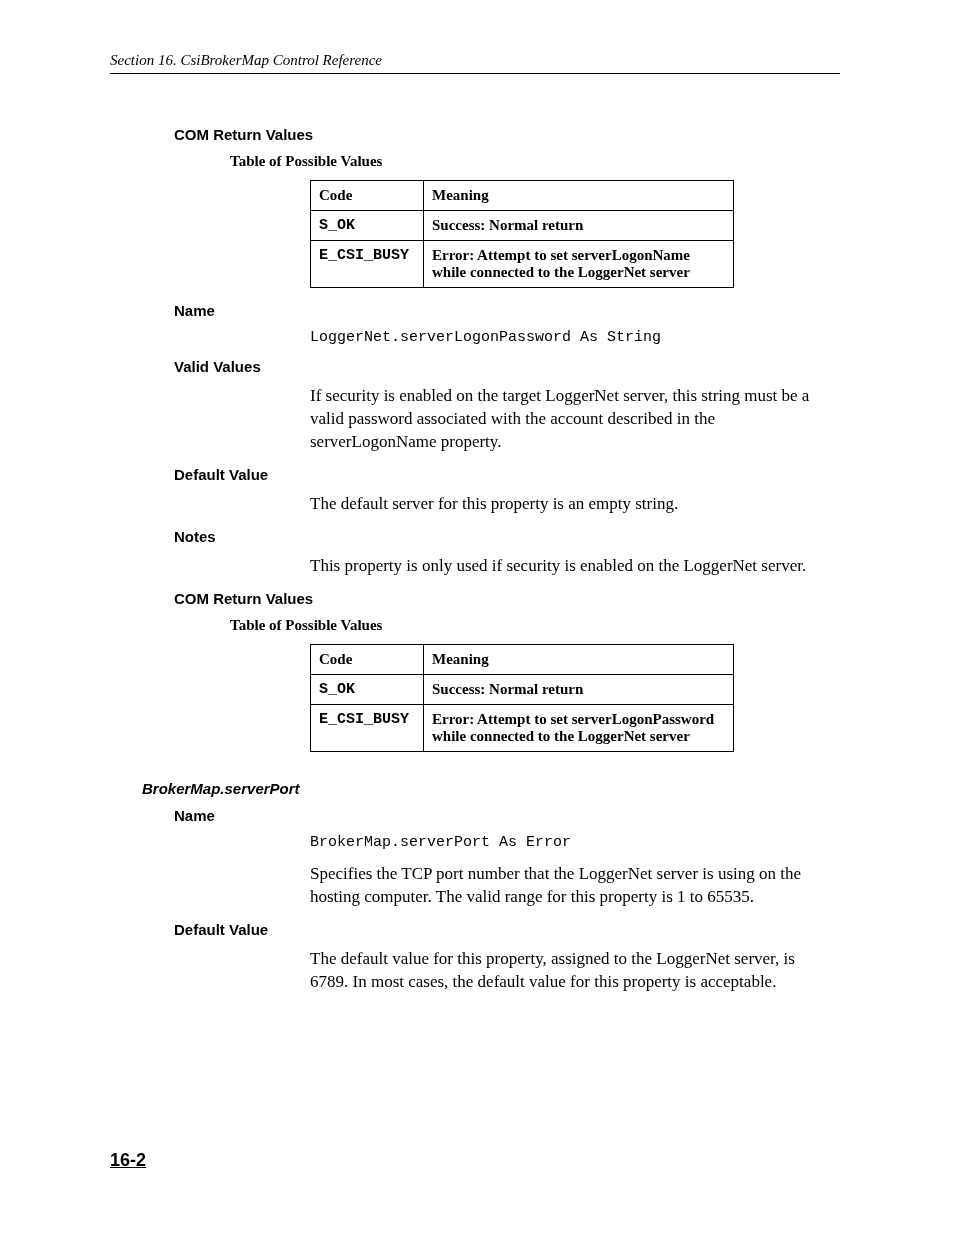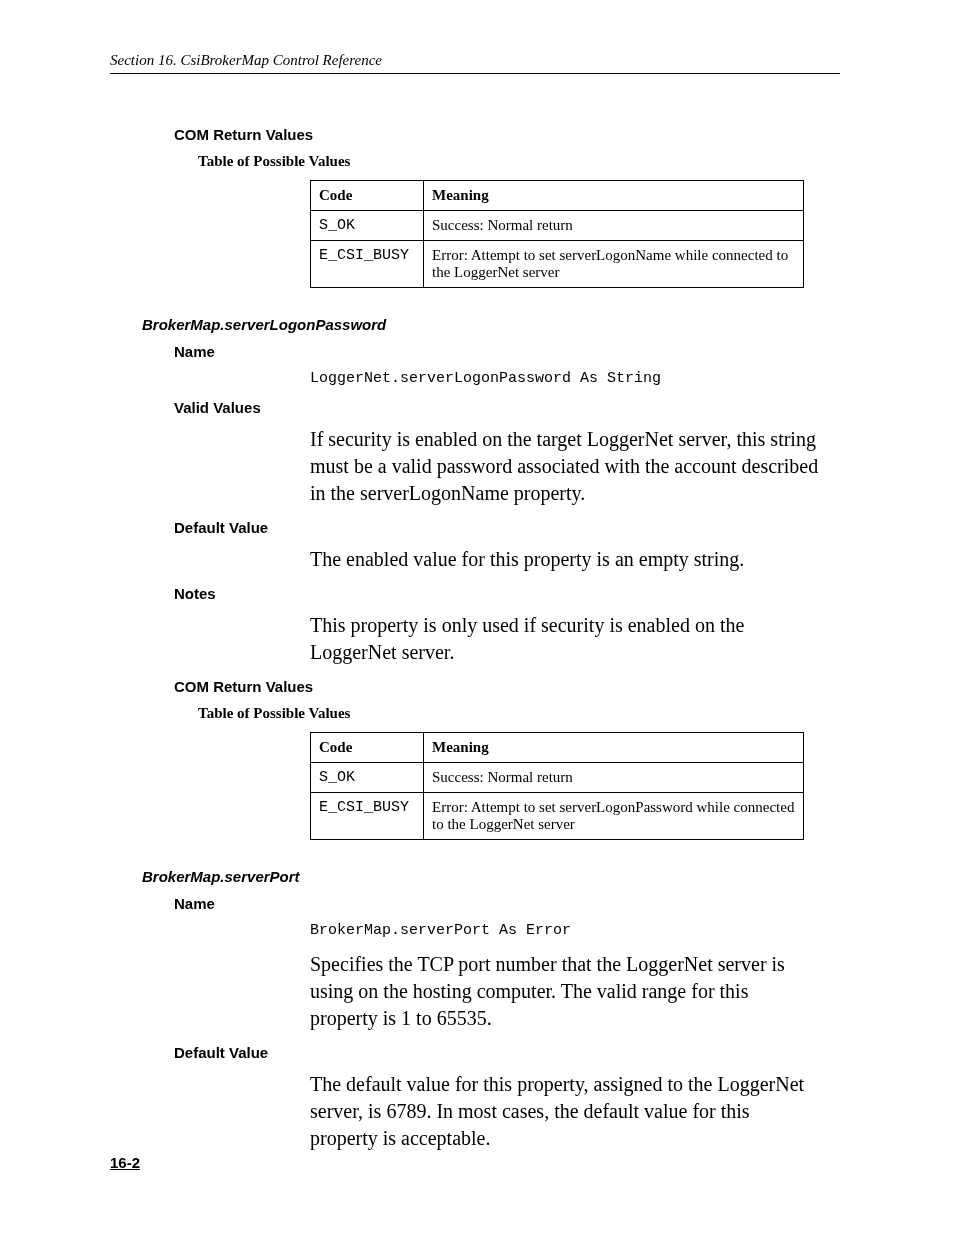--- a/index.html
+++ b/index.html
@@ -40,64 +40,65 @@
     font-style: italic;
     font-size: 15px;
     margin-left: 32px;
     margin-top: 28px;
     margin-bottom: 10px;
   }
   .caption {
     font-family: "Times New Roman", Times, serif;
     font-weight: bold;
     font-size: 15px;
-    margin-left: 88px;
+    margin-left: 120px;
     margin-bottom: 10px;
   }
   table.values {
     margin-left: 200px;
     border-collapse: collapse;
-    width: 494px;
+    width: 424px;
     margin-bottom: 14px;
   }
   table.values th, table.values td {
     border: 1px solid #000;
     text-align: left;
     vertical-align: top;
     padding: 6px 8px;
     font-size: 15px;
+    font-weight: bold;
   }
   table.values th {
     font-weight: bold;
   }
   table.values td.code {
     font-family: "Courier New", monospace;
     white-space: nowrap;
     width: 96px;
   }
   .body-text {
     margin-left: 200px;
-    font-size: 20px;
+    font-size: 17px;
     line-height: 1.35;
     margin-bottom: 12px;
     width: 510px;
   }
   .mono-text {
     margin-left: 200px;
     font-family: "Courier New", monospace;
     font-size: 15px;
     margin-bottom: 12px;
   }
   .page-number {
     position: absolute;
     left: 110px;
     bottom: 64px;
     font-family: Arial, Helvetica, sans-serif;
     font-weight: bold;
-    font-size: 15px;
+    font-size: 18px;
     text-decoration: underline;
   }
 </style>
 </head>
 <body>
 
 <div class="page">
 
   <div class="running-header">Section 16.  CsiBrokerMap Control Reference</div>
 
@@ -113,30 +114,29 @@
       <td class="code">S_OK</td>
       <td>Success: Normal return</td>
     </tr>
     <tr>
       <td class="code">E_CSI_BUSY</td>
       <td>Error: Attempt to set serverLogonName while connected to the LoggerNet server</td>
     </tr>
   </tbody>
     </table>
 
-  <div class="lvl-section">BrokerMap.serverLogonPassword</div>
 
   <div class="lvl1">Name</div>
   <div class="mono-text">LoggerNet.serverLogonPassword As String</div>
 
   <div class="lvl1">Valid Values</div>
   <div class="body-text">If security is enabled on the target LoggerNet server, this string must be a valid password associated with the account described in the serverLogonName property.</div>
 
   <div class="lvl1">Default Value</div>
-  <div class="body-text">The enabled value for this property is an empty string.</div>
+  <div class="body-text">The default server for this property is an empty string.</div>
 
   <div class="lvl1">Notes</div>
   <div class="body-text">This property is only used if security is enabled on the LoggerNet server.</div>
 
   <div class="lvl1">COM Return Values</div>
   <div class="caption">Table of Possible Values</div>
   <table class="values">
     <tbody>
         <tr>
       <th>Code</th>

